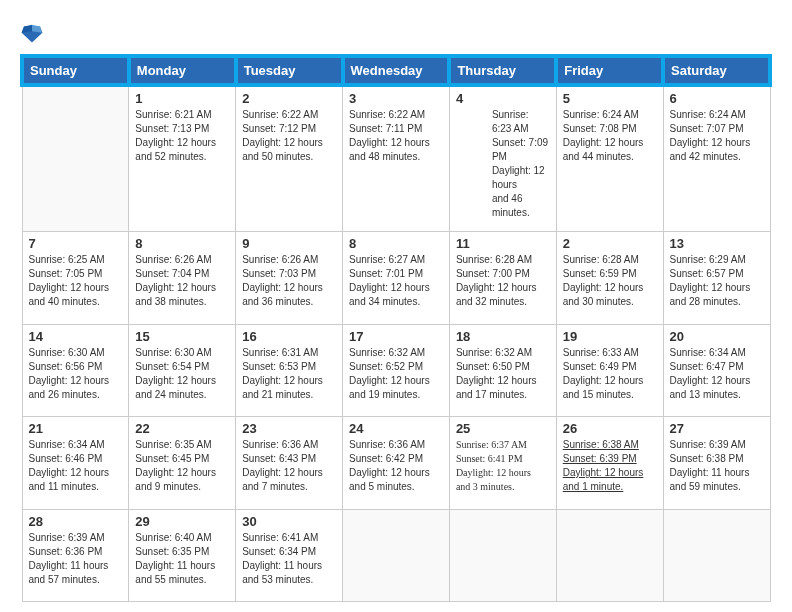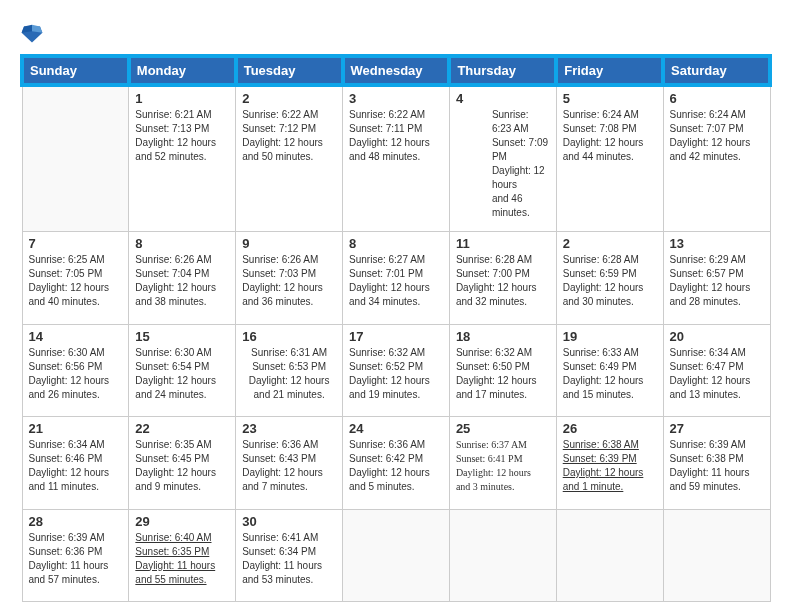--- a/index.html
+++ b/index.html
@@ -249,21 +249,21 @@
           </td>
           <td>
             <span class="day-number">15</span>
             <div class="day-info" style="white-space: pre-line;">Sunrise: 6:30 AM
 Sunset: 6:54 PM
 Daylight: 12 hours
 and 24 minutes.</div>
           </td>
           <td>
             <span class="day-number">16</span>
-            <div class="day-info" style="white-space: pre-line; text-align: center;">Sunrise: 6:31 AM
+            <div class="day-info" style="white-space: pre-line;">Sunrise: 6:31 AM
 Sunset: 6:53 PM
 Daylight: 12 hours
 and 21 minutes.</div>
           </td>
           <td>
             <span class="day-number">17</span>
             <div class="day-info" style="white-space: pre-line;">Sunrise: 6:32 AM
 Sunset: 6:52 PM
 Daylight: 12 hours
 and 19 minutes.</div>
@@ -344,21 +344,21 @@
         <tr class="last-row">
           <td>
             <span class="day-number">28</span>
             <div class="day-info" style="white-space: pre-line;">Sunrise: 6:39 AM
 Sunset: 6:36 PM
 Daylight: 11 hours
 and 57 minutes.</div>
           </td>
           <td>
             <span class="day-number">29</span>
-            <div class="day-info" style="white-space: pre-line; text-decoration: underline;">Sunrise: 6:40 AM
+            <div class="day-info" style="white-space: pre-line;">Sunrise: 6:40 AM
 Sunset: 6:35 PM
 Daylight: 11 hours
 and 55 minutes.</div>
           </td>
           <td>
             <span class="day-number">30</span>
             <div class="day-info" style="white-space: pre-line;">Sunrise: 6:41 AM
 Sunset: 6:34 PM
 Daylight: 11 hours
 and 53 minutes.</div>

